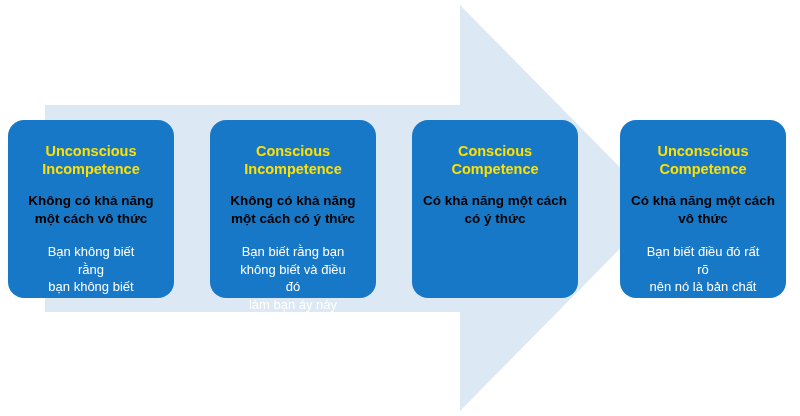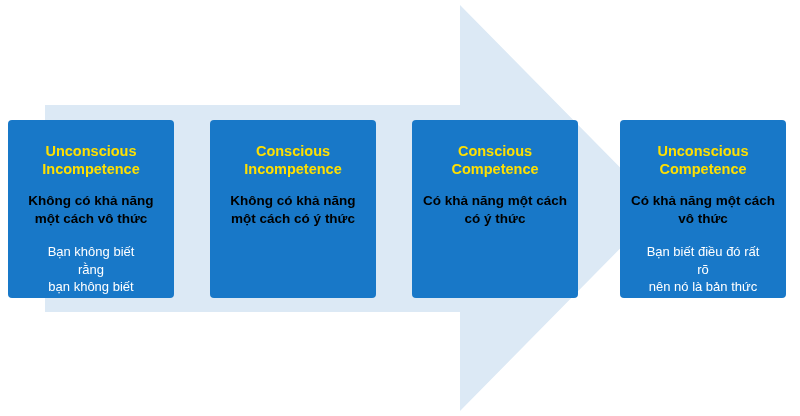--- a/index.html
+++ b/index.html
@@ -31,21 +31,21 @@
     top: 0;
     width: 800px;
     height: 416px;
   }
   .card {
     position: absolute;
     top: 120px;
     width: 166px;
     height: 178px;
     background: #1878c8;
-    border-radius: 4px;
+    border-radius: 16px;
     box-sizing: border-box;
     padding: 22px 10px 10px 10px;
     text-align: center;
     color: #ffffff;
   }
   .card.c0 { left: 8px; }
   .card.c1 { left: 210px; }
   .card.c2 { left: 412px; }
   .card.c3 { left: 620px; }
 
@@ -92,33 +92,36 @@
 một cách vô thức</p>
       <p class="card-desc">Bạn không biết rằng
 bạn không biết</p>
     </div>
 
     <div class="card c1">
       <p class="card-title">Conscious
 Incompetence</p>
       <p class="card-sub">Không có  khả năng
 một cách có ý thức</p>
+      <p class="card-desc">Bạn biết rằng bạn
+không biết và điều đó
+làm bạn áy náy</p>
     </div>
 
     <div class="card c2">
       <p class="card-title">Conscious
 Competence</p>
       <p class="card-sub">Có khả năng một cách
 có ý thức</p>
     </div>
 
     <div class="card c3">
       <p class="card-title">Unconscious
 Competence</p>
       <p class="card-sub">Có khả năng một cách
 vô thức</p>
       <p class="card-desc">Bạn biết điều đó rất rõ
-nên nó là bản thức
+nên nó là bản chất
 thứ hai đối với bạn</p>
     </div>
 
   </div>
 </div>
 
 </body></html>

